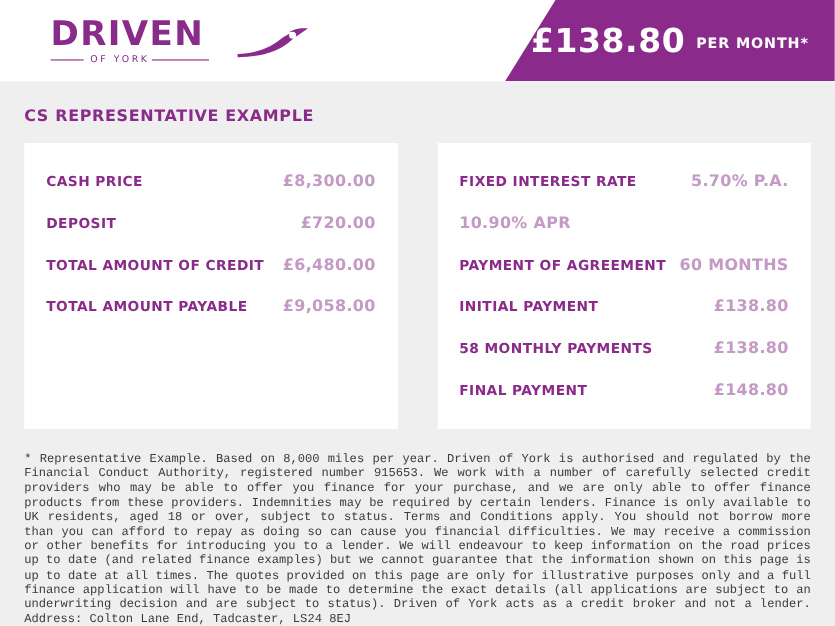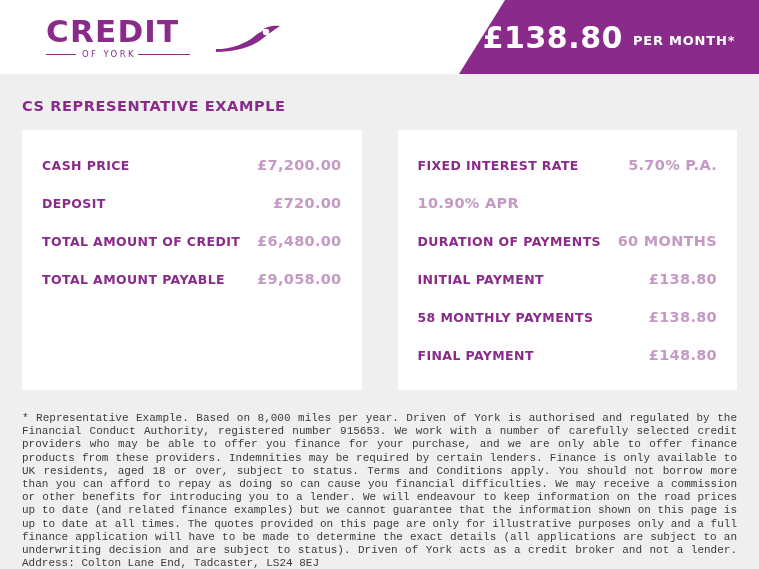--- a/index.html
+++ b/index.html
@@ -162,21 +162,21 @@
     text-align: justify;
   }
 </style>
 </head>
 <body>
 
 <div class="page">
 
   <div class="header">
     <div class="logo-wrap">
-      <div class="logo-text">CREDIT</div>
+      <div class="logo-text">DRIVEN</div>
       <div class="logo-sub">OF YORK</div>
       <svg class="logo-swoosh" viewBox="0 0 70 34">
         <path d="M2 26 C 18 26, 34 20, 44 10 C 50 4, 58 2, 66 3 C 60 7, 54 11, 48 16 C 38 24, 22 29, 2 29 Z" fill="#8a2a8a"></path>
         <path d="M22 18 C 32 16, 42 11, 50 6" stroke="#ffffff" stroke-width="2" fill="none"></path>
         <circle cx="52" cy="9" r="3.2" fill="#ffffff"></circle>
       </svg>
     </div>
 
     <div class="price-banner">
       <span class="price-amount">£138.80</span>
@@ -185,21 +185,21 @@
   </div>
 
   <div class="content">
     <div class="section-title">CS REPRESENTATIVE EXAMPLE</div>
 
     <div class="panels">
 
       <div class="panel">
         <div class="row">
           <span class="row-label">CASH PRICE</span>
-          <span class="row-value">£7,200.00</span>
+          <span class="row-value">£8,300.00</span>
         </div>
         <div class="row">
           <span class="row-label">DEPOSIT</span>
           <span class="row-value">£720.00</span>
         </div>
         <div class="row">
           <span class="row-label">TOTAL AMOUNT OF CREDIT</span>
           <span class="row-value">£6,480.00</span>
         </div>
         <div class="row">
@@ -210,21 +210,21 @@
 
       <div class="panel">
         <div class="row">
           <span class="row-label">FIXED INTEREST RATE</span>
           <span class="row-value">5.70% P.A.</span>
         </div>
         <div class="row">
           <span class="row-value">10.90% APR</span>
         </div>
         <div class="row">
-          <span class="row-label">DURATION OF PAYMENTS</span>
+          <span class="row-label">PAYMENT OF AGREEMENT</span>
           <span class="row-value">60 MONTHS</span>
         </div>
         <div class="row">
           <span class="row-label">INITIAL PAYMENT</span>
           <span class="row-value">£138.80</span>
         </div>
         <div class="row">
           <span class="row-label">58 MONTHLY PAYMENTS</span>
           <span class="row-value">£138.80</span>
         </div>

